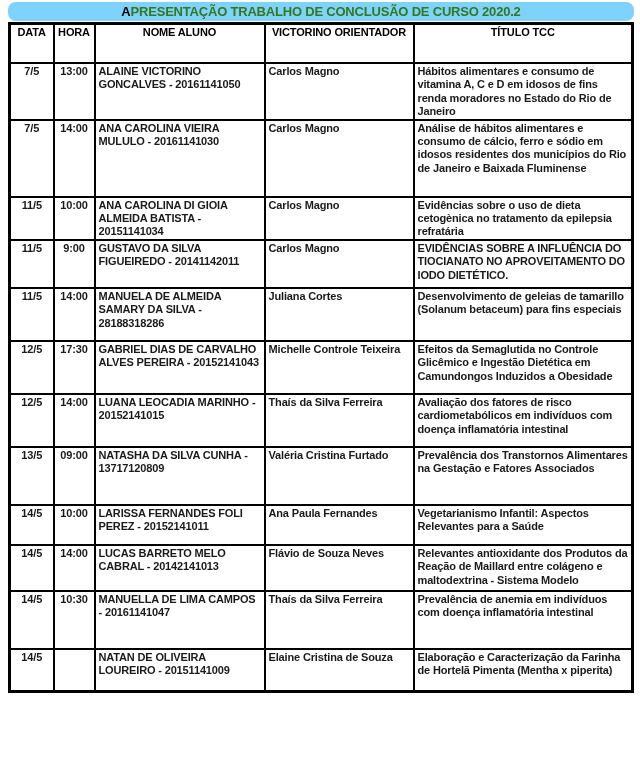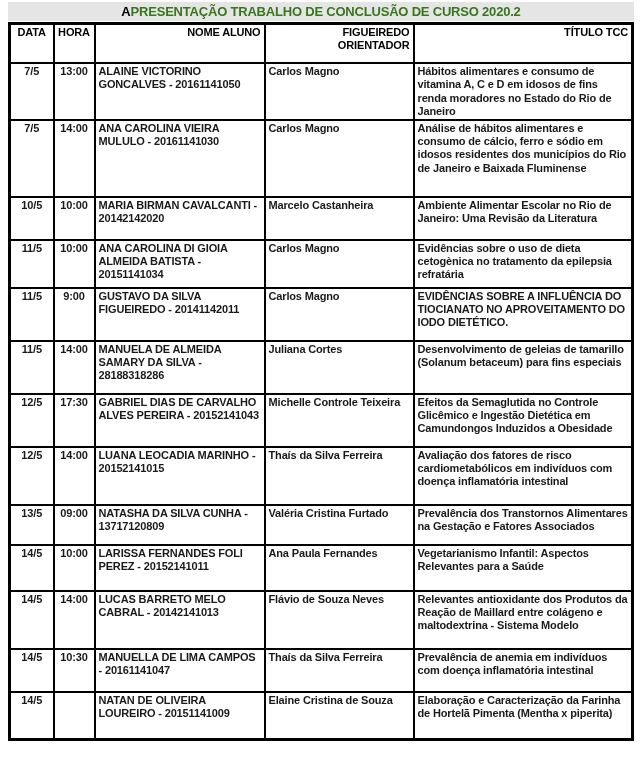--- a/index.html
+++ b/index.html
@@ -48,21 +48,21 @@
   col.c5 { width: auto; }
   th, td {
     border: 2px solid #000000;
     vertical-align: top;
     padding: 1px 3px 0 3px;
     line-height: 13.4px;
     letter-spacing: -0.15px;
     overflow: hidden;
   }
   thead th {
-    text-align: right;
+    text-align: center;
     font-size: 11px;
     color: #000000;
     height: 36px;
   }
   thead th.center, td.center {
     text-align: center;
     padding-left: 1px;
     padding-right: 1px;
   }
   tbody tr:nth-child(1)  { height: 52px; }
@@ -77,62 +77,55 @@
   tbody tr:nth-child(10) { height: 46px; }
   tbody tr:nth-child(11) { height: 58px; }
   tbody tr:nth-child(12) { height: 43px; }
   tbody tr:nth-child(13) { height: 48px; }
 </style>
 </head>
 <body>
 
 <div class="page">
 
-  <div class="title-bar" style="background: #e5e5e5; color: rgb(56, 118, 29);">
+  <div class="title-bar" style="background: #7dd3fc; color: rgb(56, 118, 29); border-radius: 8px;">
     <span><span class="first-letter" style="color: rgb(0, 0, 0);">A</span><span>PRESENTAÇÃO TRABALHO DE CONCLUSÃO DE CURSO 2020.2</span></span>
   </div>
 
   <table class="schedule">
     <colgroup>
       <col class="c1">
         <col class="c2">
         <col class="c3">
         <col class="c4">
         <col class="c5">
     </colgroup>
     <thead>
       <tr>
         <th class="center">DATA</th>
         <th class="center">HORA</th>
         <th>NOME ALUNO</th>
-        <th>FIGUEIREDO ORIENTADOR</th>
+        <th>VICTORINO ORIENTADOR</th>
         <th>TÍTULO TCC</th>
       </tr>
     </thead>
     <tbody>
         <tr>
       <td class="center">7/5</td>
       <td class="center">13:00</td>
       <td>ALAINE VICTORINO GONCALVES - 20161141050</td>
       <td>Carlos Magno</td>
       <td>Hábitos alimentares e consumo de vitamina A, C e D em idosos de fins renda moradores no Estado do Rio de Janeiro</td>
     </tr>
         <tr>
       <td class="center">7/5</td>
       <td class="center">14:00</td>
       <td>ANA CAROLINA VIEIRA MULULO - 20161141030</td>
       <td>Carlos Magno</td>
       <td>Análise de hábitos alimentares e consumo de cálcio, ferro e sódio em idosos residentes dos municípios do Rio de Janeiro e Baixada Fluminense</td>
-    </tr>
-        <tr>
-      <td class="center">10/5</td>
-      <td class="center">10:00</td>
-      <td>MARIA BIRMAN CAVALCANTI - 20142142020</td>
-      <td>Marcelo Castanheira</td>
-      <td>Ambiente Alimentar Escolar no Rio de Janeiro: Uma Revisão da Literatura</td>
     </tr>
         <tr>
       <td class="center">11/5</td>
       <td class="center">10:00</td>
       <td>ANA CAROLINA DI GIOIA ALMEIDA BATISTA - 20151141034</td>
       <td>Carlos Magno</td>
       <td>Evidências sobre o uso de dieta cetogènica no tratamento da epilepsia refratária</td>
     </tr>
         <tr>
       <td class="center">11/5</td>

